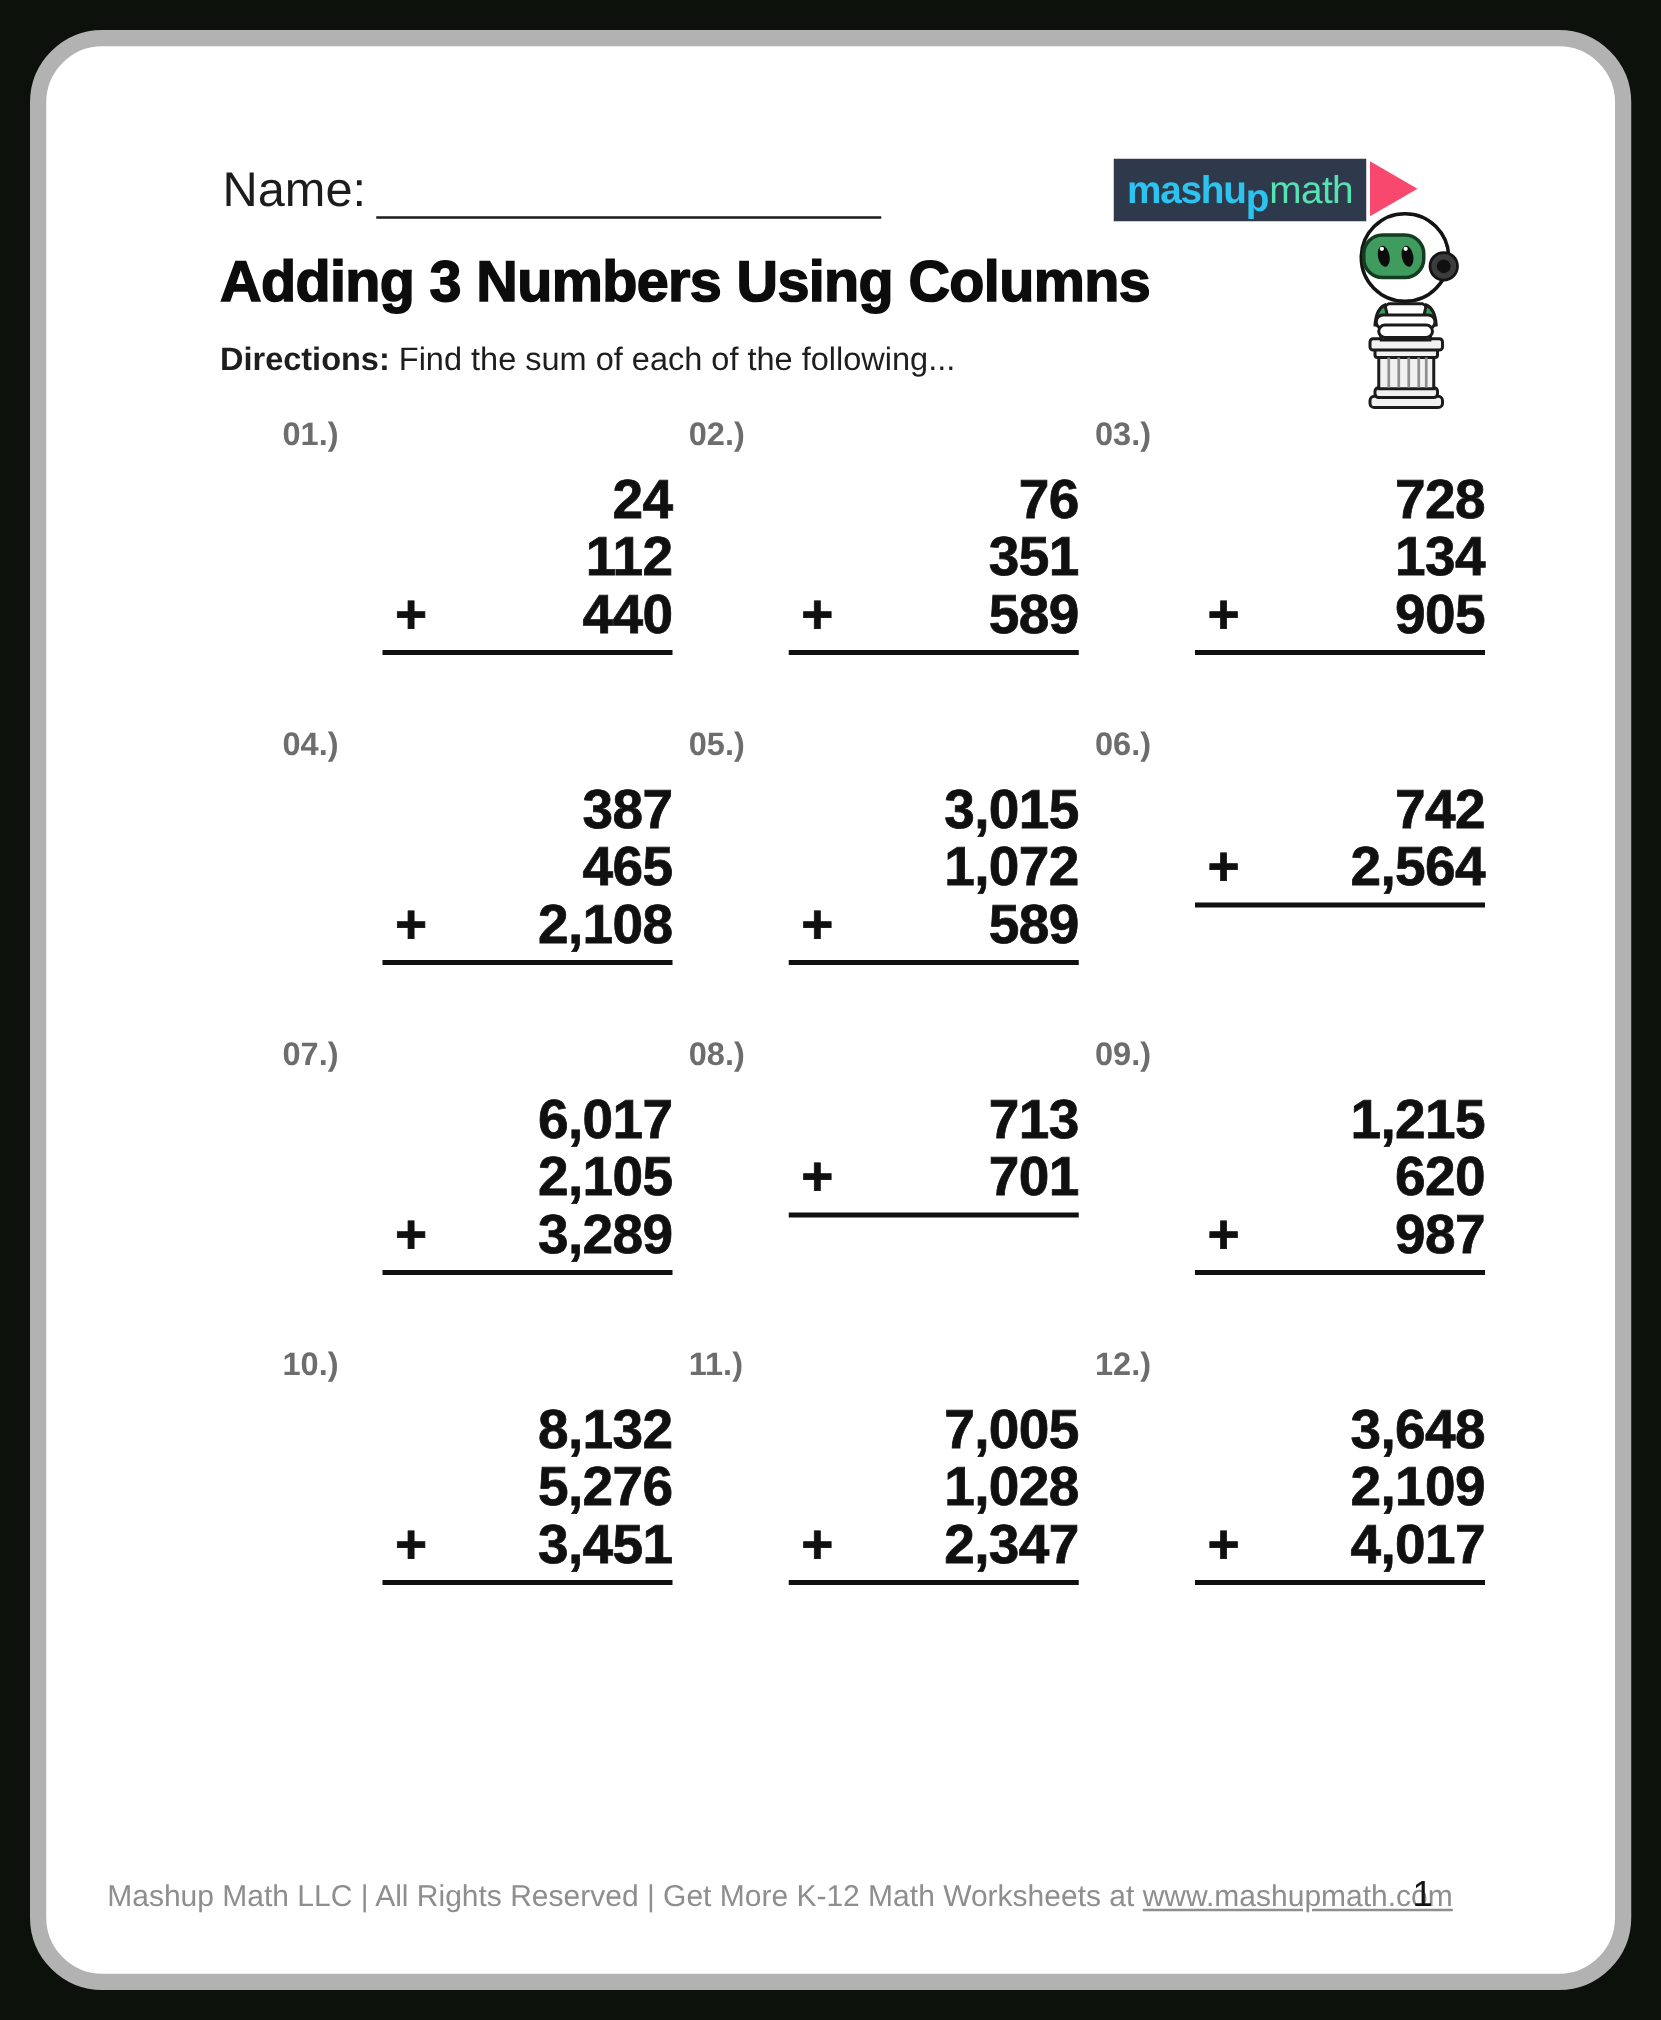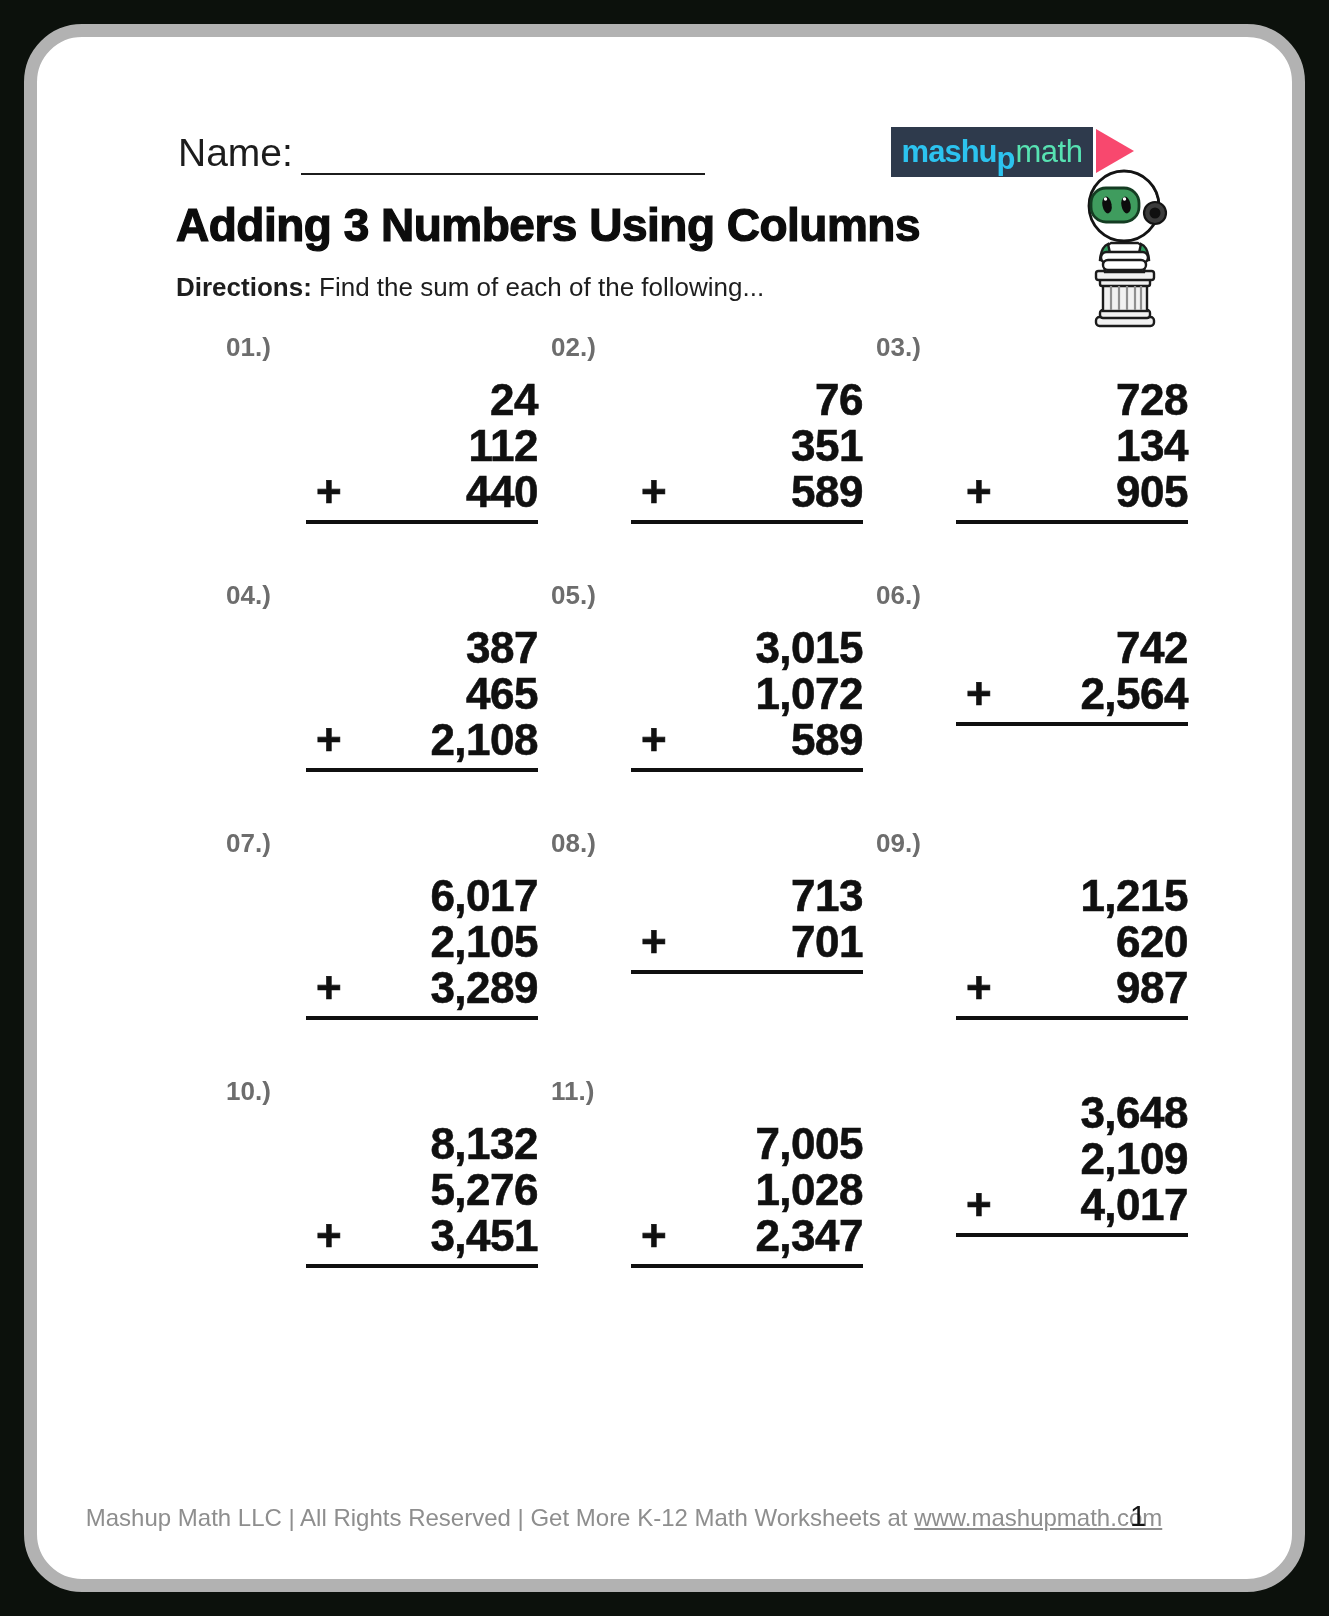--- a/index.html
+++ b/index.html
@@ -210,20 +210,21 @@
     <div class="cell">
       <div class="plabel">11.)</div>
       <div class="pbody">
         <div class="addend">7,005</div>
         <div class="addend">1,028</div>
         <div class="addend sumline"><span class="plus">+</span><span>2,347</span></div>
       </div>
     </div>
 
     <div class="cell">
+      <div class="plabel">12.)</div>
       <div class="pbody">
         <div class="addend">3,648</div>
         <div class="addend">2,109</div>
         <div class="addend sumline"><span class="plus">+</span><span>4,017</span></div>
       </div>
     </div>
 
   </div>
 
   <div class="footer"><span>Mashup Math LLC | All Rights Reserved | Get More K-12 Math Worksheets at </span><span class="link">www.mashupmath.com</span></div>

